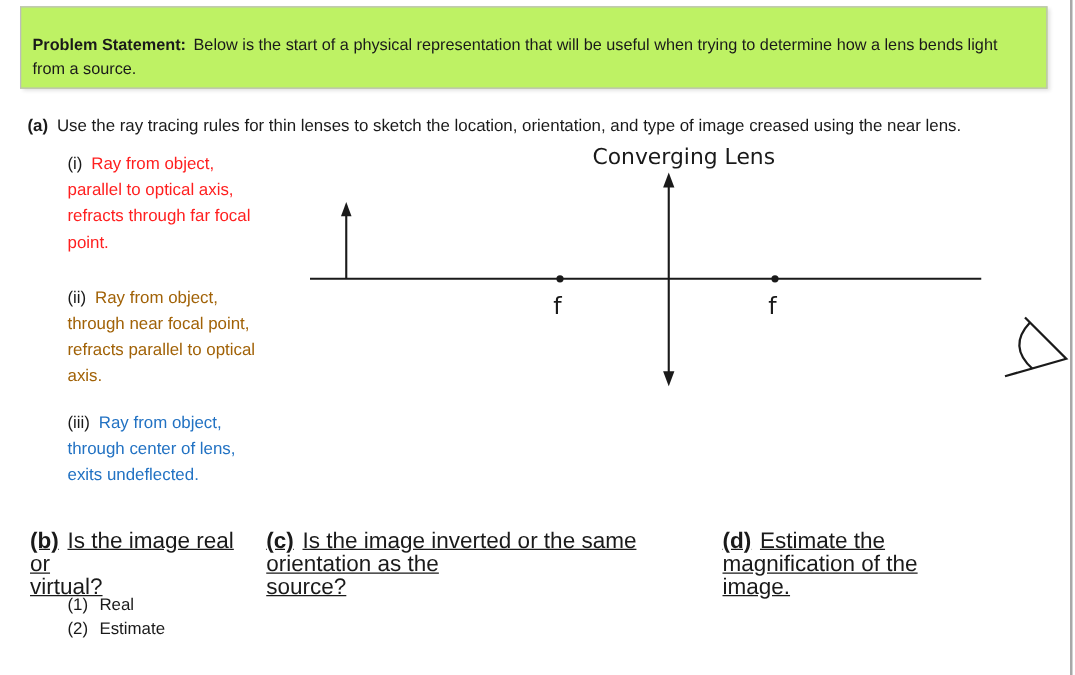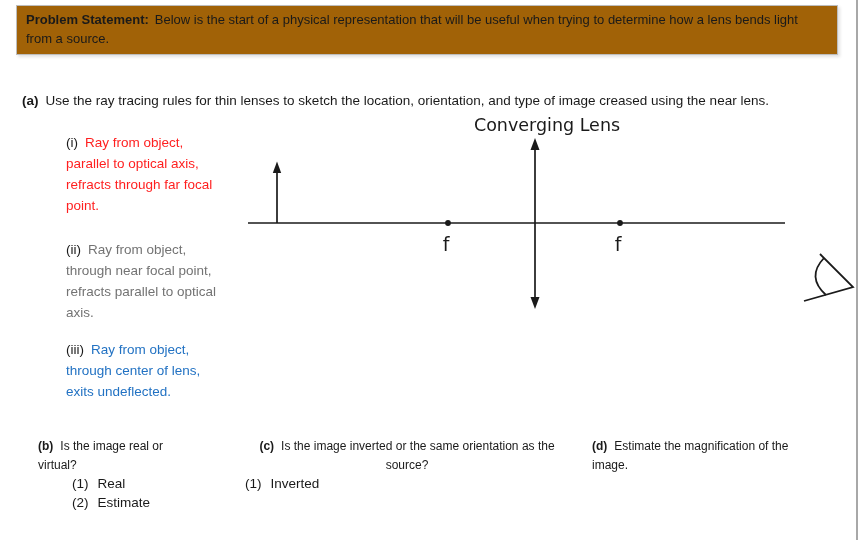--- a/index.html
+++ b/index.html
@@ -4,40 +4,40 @@
 <style>
   html,body{margin:0;padding:0;}
   body{
     width:860px;height:540px;background:#ffffff;position:relative;overflow:hidden;
     font-family:"Liberation Sans",sans-serif;color:#1a1a1a;
   }
   .pre{white-space:pre-line;}
   .problem-box{
     position:absolute;left:16px;top:5px;width:802px;
     border:1px solid #bdbdbd;box-shadow:2px 2px 3px rgba(0,0,0,0.12);
-    background:#a16207;padding:4px 9px 6px 9px;font-size:13px;line-height:19px;
+    background:#bef264;padding:20px 9px 6px 9px;font-size:13px;line-height:19px;
   }
   .problem-box .lbl{font-weight:bold;margin-right:6px;}
   .part-a{position:absolute;left:22px;top:77px;font-size:13.5px;line-height:19px;width:780px;}
   .part-a .lbl{font-weight:bold;margin-right:7px;}
-  .rule{position:absolute;left:54px;width:200px;font-size:13.5px;line-height:21px;margin:12px;}
+  .rule{position:absolute;left:54px;width:200px;font-size:13.5px;line-height:21px;margin:0;}
   .rule .lbl{color:#1a1a1a;margin-right:7px;}
   .rule-i{top:120px}
   .rule-ii{top:227px}
   .rule-iii{top:327px}
   .c-red{color:#ff1f1f;}
-  .c-green{color:#737373;}
+  .c-green{color:#a16207;}
   .c-blue{color:#2272c3;}
-  .q{position:absolute;top:421px;font-size:12px;line-height:18.5px;margin:16px;}
+  .q{position:absolute;top:421px;font-size:18px;line-height:18.5px;margin:2px;text-decoration:underline;}
   .q .lbl{font-weight:bold;margin-right:7px;}
   .q-b{left:22px;width:170px;}
-  .q-c{left:211px;width:360px;text-align:center;}
+  .q-c{left:211px;width:360px;}
   .q-d{left:576px;width:240px;}
   .opts{position:absolute;top:475px;font-size:13.5px;line-height:18.5px;}
-  .opts-b{left:72px;}
+  .opts-b{left:54px;}
   .opts-c{left:245px;}
   .opt-num{display:inline-block;margin-right:9px;}
   .diagram-svg{position:absolute;left:0;top:0;}
   .right-edge{position:absolute;left:856px;top:0;width:1.5px;height:540px;background:#a8a8a8;}
 </style>
 </head>
 <body>
 
 <div class="problem-box">
   <span class="lbl">Problem Statement:</span><span class="pre">Below is the start of a physical representation that will be useful when trying to determine how a lens bends light
@@ -105,23 +105,20 @@
   <div>
     <span class="opt-num">(2)</span><span>Estimate</span>
   </div>
 </div>
 
 <p class="q q-c">
   <span class="lbl">(c)</span><span class="pre">Is the image inverted or the same orientation as the
 source?</span>
 </p>
 <div class="opts opts-c">
-  <div>
-    <span class="opt-num">(1)</span><span>Inverted</span>
-  </div>
 </div>
 
 <p class="q q-d">
   <span class="lbl">(d)</span><span class="pre">Estimate the magnification of the
 image.</span>
 </p>
 
 <div class="right-edge"></div>
 
 </body></html>

